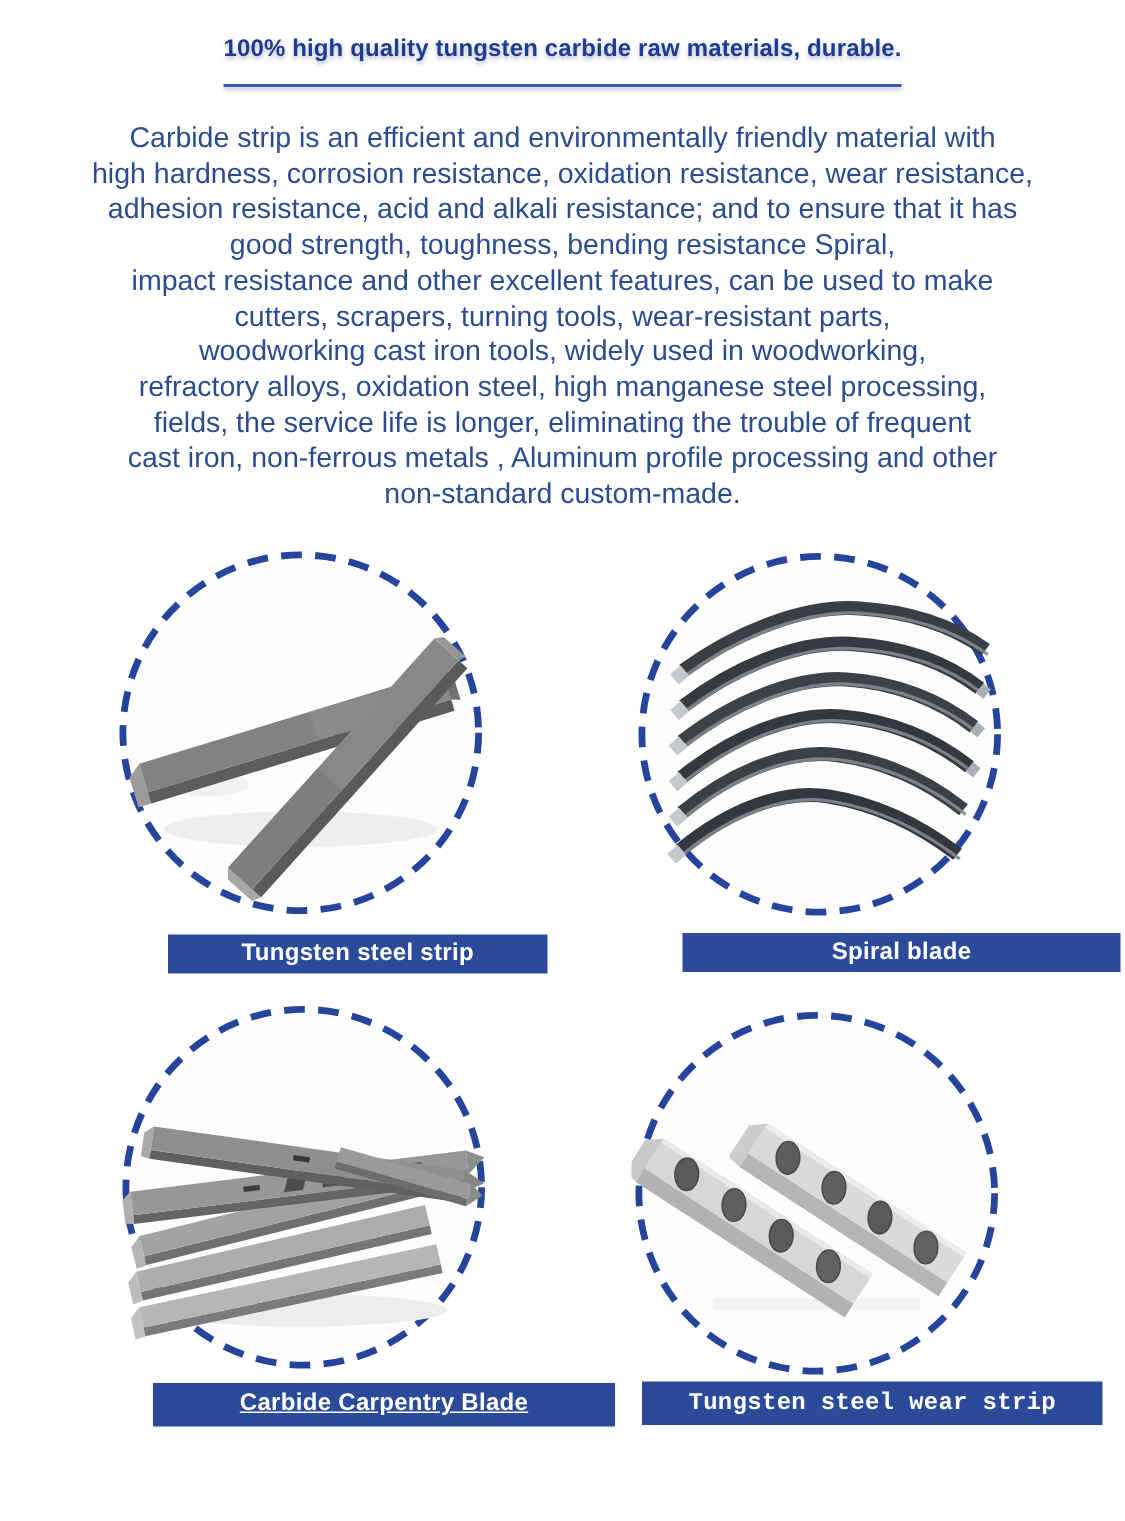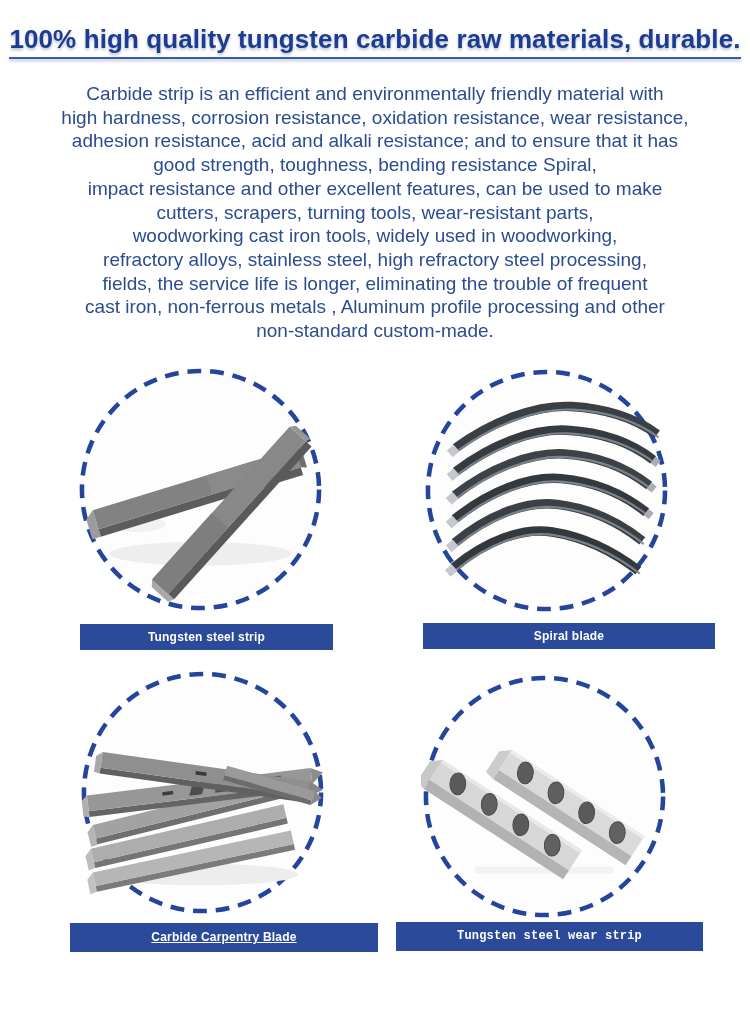--- a/index.html
+++ b/index.html
@@ -3,43 +3,44 @@
 <meta charset="utf-8">
 <style>
   html,body{margin:0;padding:0;}
   body{
     width:750px;height:1014px;background:#ffffff;overflow:hidden;
     font-family:"Liberation Sans",sans-serif;position:relative;
   }
   .title-wrap{ text-align:center; padding-top:24px; }
   .promo-title{
     display:inline-block;
-    font-size:26px; font-weight:bold; color:#1c3b92;
+    font-size:16px; font-weight:bold; color:#1c3b92;
     letter-spacing:0.1px;
     border-bottom:2.5px solid #3a5aab;
-    padding-bottom:2px;
+    padding-bottom:14px;
     filter:drop-shadow(0 2.5px 1.5px rgba(125,135,160,0.55));
     white-space:nowrap;
   }
   .intro{
     margin-top:23px; text-align:center;
     color:#2c4c90; font-size:19px; line-height:23.7px;
   }
   .intro .line{ white-space:nowrap; }
   .products{ position:relative; margin-top:19px; height:629px; width:750px; }
   .pcircle{ position:absolute; width:247px; height:247px; }
   .pc1{ left:77px;  top:4px;  }
   .pc2{ left:423px; top:5px;  }
   .pc3{ left:79px;  top:307px;}
   .pc4{ left:421px; top:311px;}
   .pbanner{
     position:absolute; background:#2b4a9a; color:#ffffff;
-    font-weight:bold; font-size:12px; letter-spacing:0.2px;
+    font-weight:bold; font-size:16px; letter-spacing:0.2px;
     display:flex; align-items:center; justify-content:center;
     white-space:nowrap;
+    margin-left:32px;
   }
   .pb1{ left:80px;  top:262px; width:253px; height:26px; }
   .pb2{ left:423px; top:261px; width:292px; height:26px; }
   .pb3{ left:70px;  top:561px; width:308px; height:29px;text-decoration:underline; }
   .pb4{ left:396px; top:560px; width:307px; height:29px;font-family:Liberation Mono, monospace; }
 </style>
 </head>
 <body>
 
 <div class="title-wrap">
@@ -47,21 +48,21 @@
 </div>
 
 <div class="intro">
   <div class="line">Carbide strip is an efficient and environmentally friendly material with</div>
   <div class="line">high hardness, corrosion resistance, oxidation resistance, wear resistance,</div>
   <div class="line">adhesion resistance, acid and alkali resistance; and to ensure that it has</div>
   <div class="line">good strength, toughness, bending resistance Spiral,</div>
   <div class="line">impact resistance and other excellent features, can be used to make</div>
   <div class="line">cutters, scrapers, turning tools, wear-resistant parts,</div>
   <div class="line">woodworking cast iron tools, widely used in woodworking,</div>
-  <div class="line">refractory alloys, stainless steel, high refractory steel processing,</div>
+  <div class="line">refractory alloys, oxidation steel, high manganese steel processing,</div>
   <div class="line">fields, the service life is longer, eliminating the trouble of frequent</div>
   <div class="line">cast iron, non-ferrous metals , Aluminum profile processing and other</div>
   <div class="line">non-standard custom-made.</div>
 </div>
 
 <div class="products">
 
   <svg class="pcircle pc1" viewBox="0 0 250 250">
     <circle cx="125" cy="125" r="120" fill="#fdfdfd" stroke="#24459b" stroke-width="4.6" stroke-dasharray="14 9"></circle>
     <ellipse cx="125" cy="190" rx="92" ry="12" fill="#eeeeee"></ellipse>

